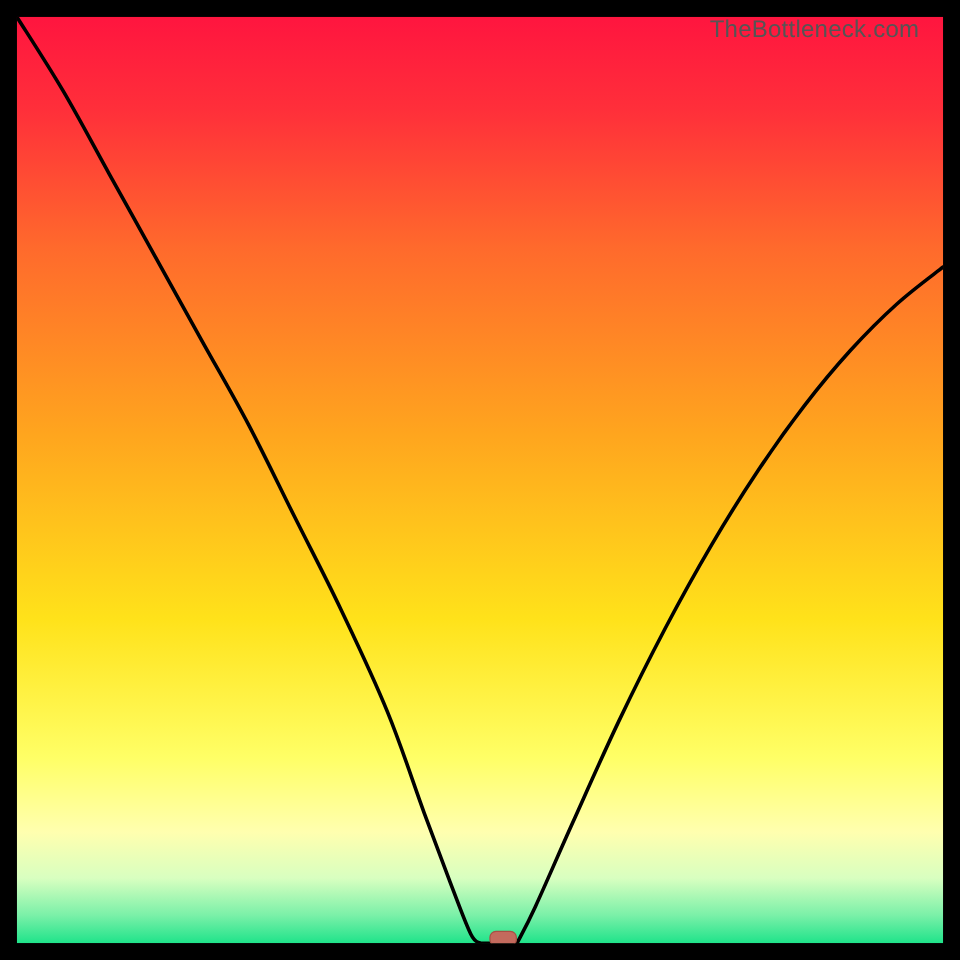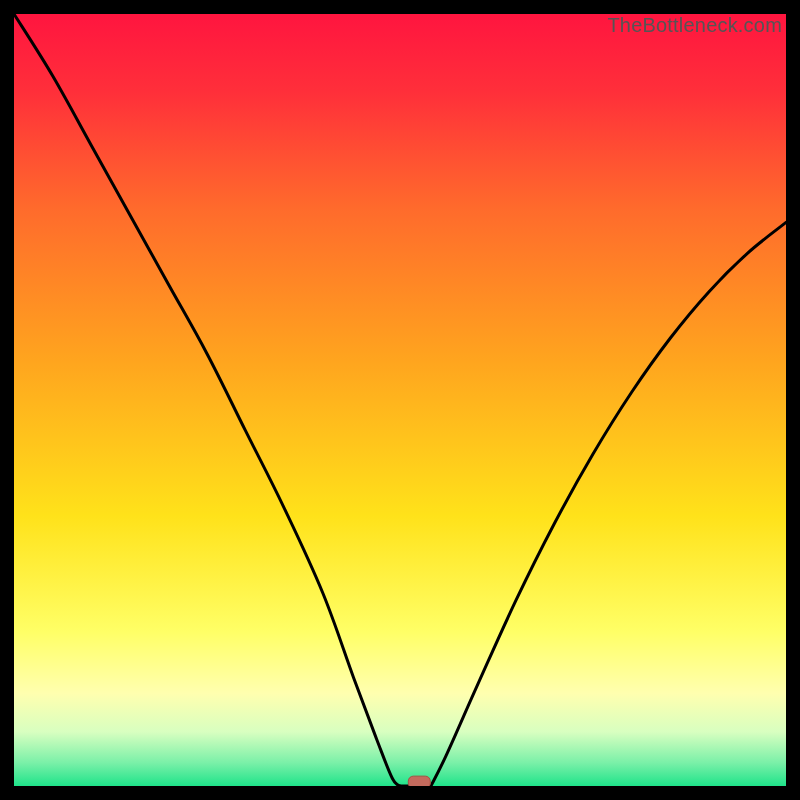--- a/index.html
+++ b/index.html
@@ -22,21 +22,21 @@
   .plot {
     position: absolute;
     left: 0;
     top: 0;
     width: 772px;
     height: 772px;
   }
   .watermark {
     position: absolute;
     top: 0;
-    right: 4px;
+    right: 20px;
     color: #555;
     font-size: 20px;
     font-weight: 500;
     letter-spacing: 0.2px;
     user-select: none;
   }
 </style>
 </head>
 <body>
 

